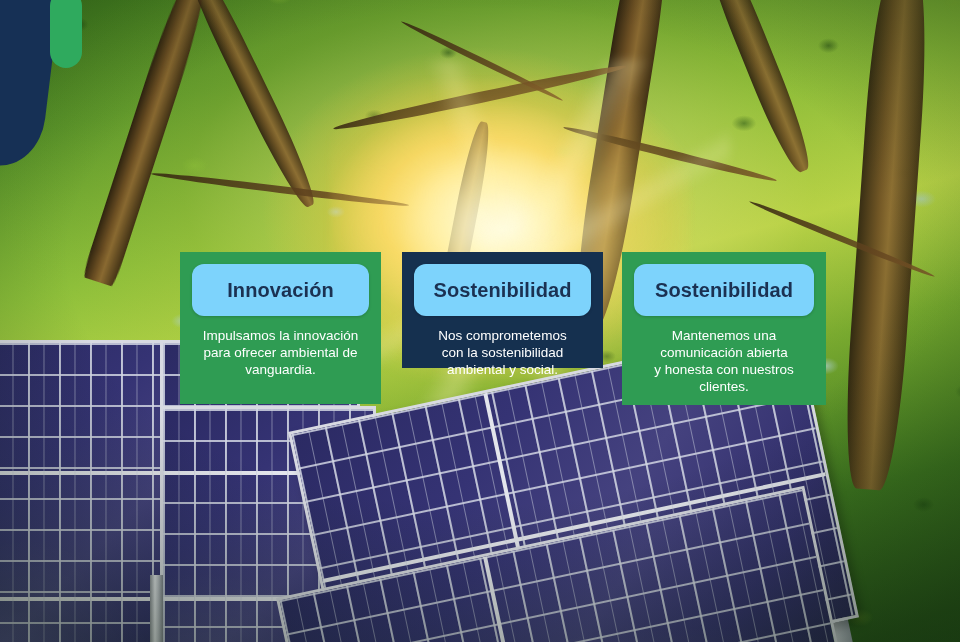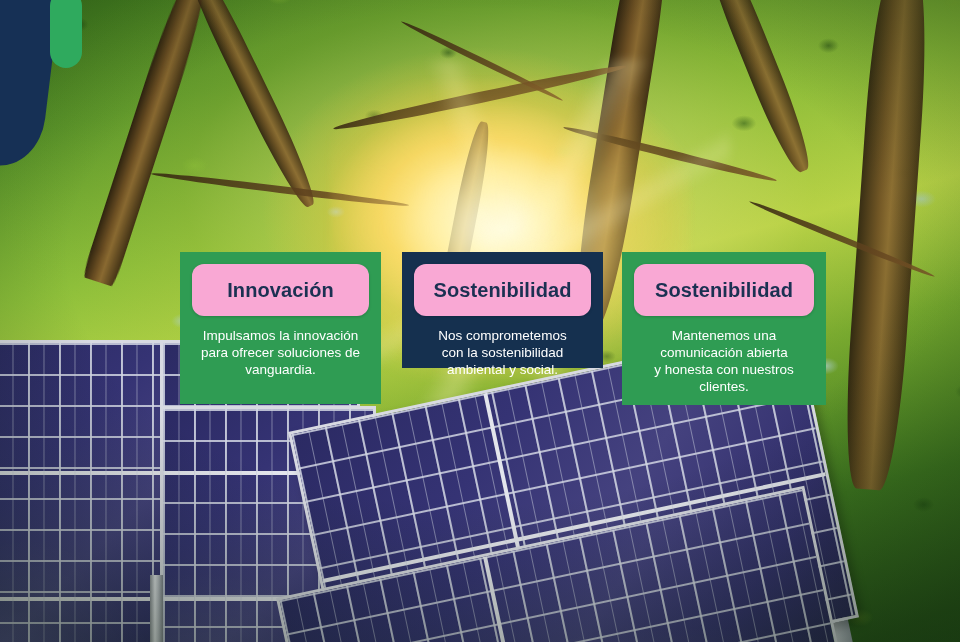--- a/index.html
+++ b/index.html
@@ -171,21 +171,21 @@
   .cards { position:absolute; left:0; top:0; width:960px; height:642px; }
   .card { position:absolute; padding:12px 12px 14px; }
   .card.green { background:#2f9c53; }
   .card.navy  { background:#15304f; }
 
   #card-0 { left:180px; top:252px; width:201px; height:152px; }
   #card-1 { left:402px; top:252px; width:201px; height:116px; }
   #card-2 { left:622px; top:252px; width:204px; height:153px; }
 
   .card-title-pill {
-    background:#f9a8d4; border-radius:12px;
+    background:#7dd3fc; border-radius:12px;
     height:52px; display:flex; align-items:center; justify-content:center;
     box-shadow:0 1px 3px rgba(0,0,0,.18);
   }
   .card-title {
     color:#1b3152; font-size:20px; font-weight:bold; letter-spacing:.1px;
     white-space:nowrap;
   }
   .card-body {
     margin-top:11px; color:#ffffff; font-size:13.5px; line-height:17px;
     text-align:center; white-space:pre-line;
@@ -251,21 +251,21 @@
     <div class="logo-green"></div>
   </div>
 
   <div class="cards">
 
     <div class="card green" id="card-0">
       <div class="card-title-pill">
         <span class="card-title">Innovación</span>
       </div>
       <div class="card-body">Impulsamos la innovación
-para ofrecer soluciones de
+para ofrecer ambiental de
 vanguardia.</div>
     </div>
 
     <div class="card navy" id="card-1">
       <div class="card-title-pill">
         <span class="card-title">Sostenibilidad</span>
       </div>
       <div class="card-body">Nos comprometemos
 con la sostenibilidad
 ambiental y social.</div>

